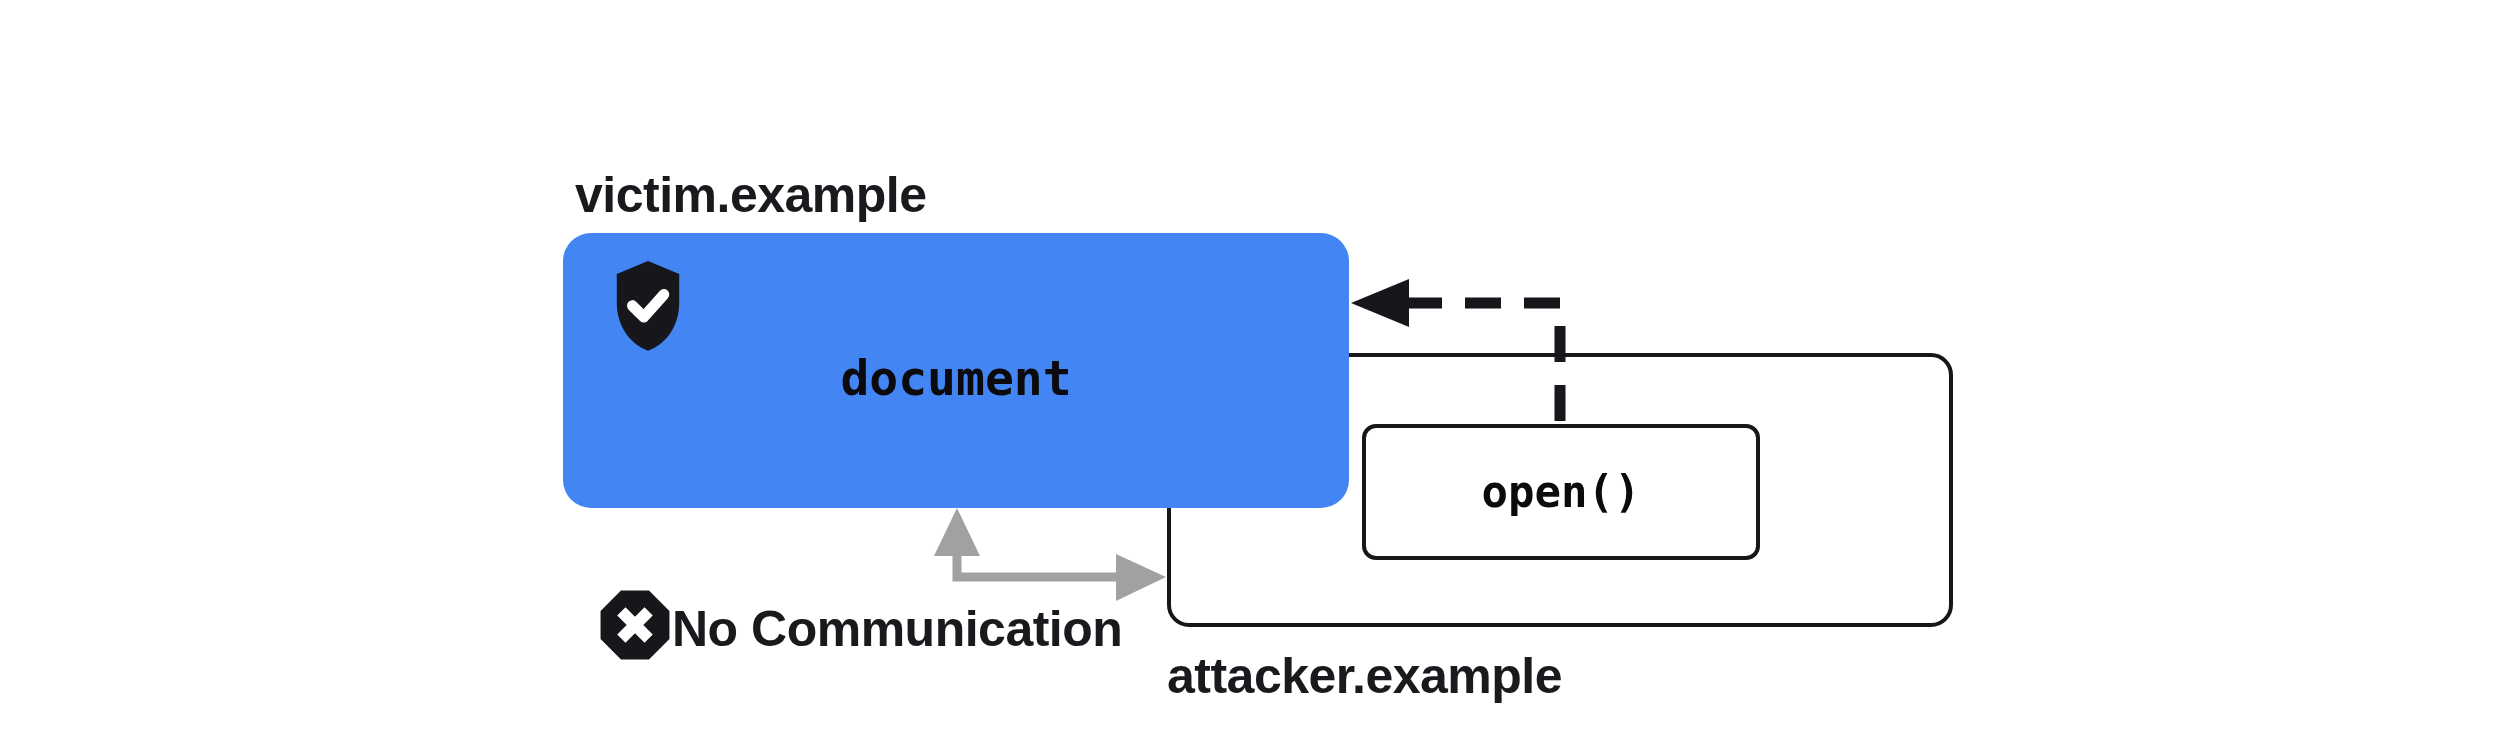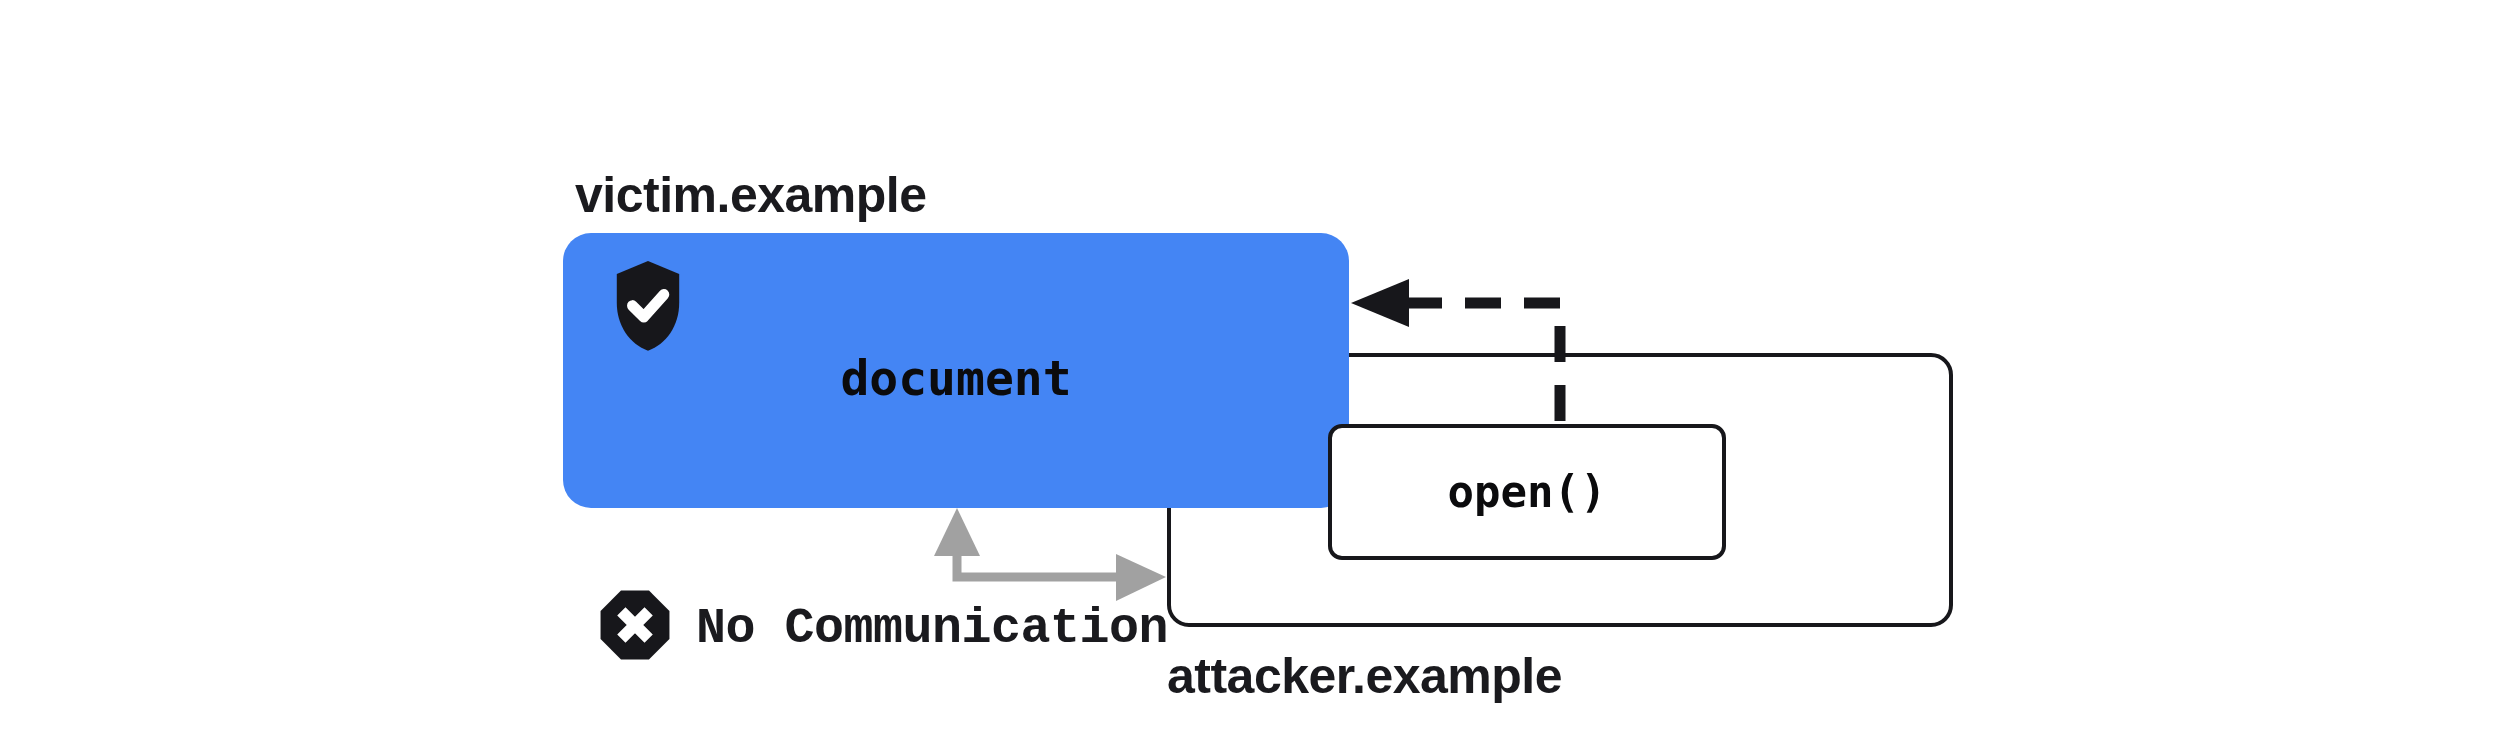--- a/index.html
+++ b/index.html
@@ -23,29 +23,29 @@
     font-family:"DejaVu Sans Mono",monospace;font-weight:bold;color:#0b0b0d;
     font-size:48px;line-height:57px;white-space:pre;text-align:center;
   }
   #shield-icon{position:absolute;left:609px;top:259px;width:78px;height:94px;z-index:3;}
   #attacker-box{
     position:absolute;left:1167px;top:353px;width:786px;height:274px;
     border:4px solid #17171b;border-radius:22px;box-sizing:border-box;
     background:transparent;z-index:1;
   }
   #open-box{
-    position:absolute;left:1328px;top:424px;width:398px;height:136px;
+    position:absolute;left:1362px;top:424px;width:398px;height:136px;
     border:4px solid #17171b;border-radius:14px;box-sizing:border-box;
     background:#ffffff;z-index:3;
     display:flex;align-items:center;justify-content:center;
   }
   #open-box .mono{font-size:44px;line-height:44px;}
   #arrow-layer{position:absolute;left:0;top:0;width:2500px;height:735px;z-index:4;pointer-events:none;}
   #nocomm-icon{position:absolute;left:596px;top:586px;width:78px;height:78px;z-index:3;}
-  #nocomm-label{left:696px;top:604px;font-family:Liberation Mono, monospace;}
+  #nocomm-label{left:672px;top:604px;}
 </style>
 </head>
 <body>
 
 <div id="canvas">
 
   <div id="victim-label" class="domain-label">victim.example</div>
 
   <div id="attacker-box"></div>
 

